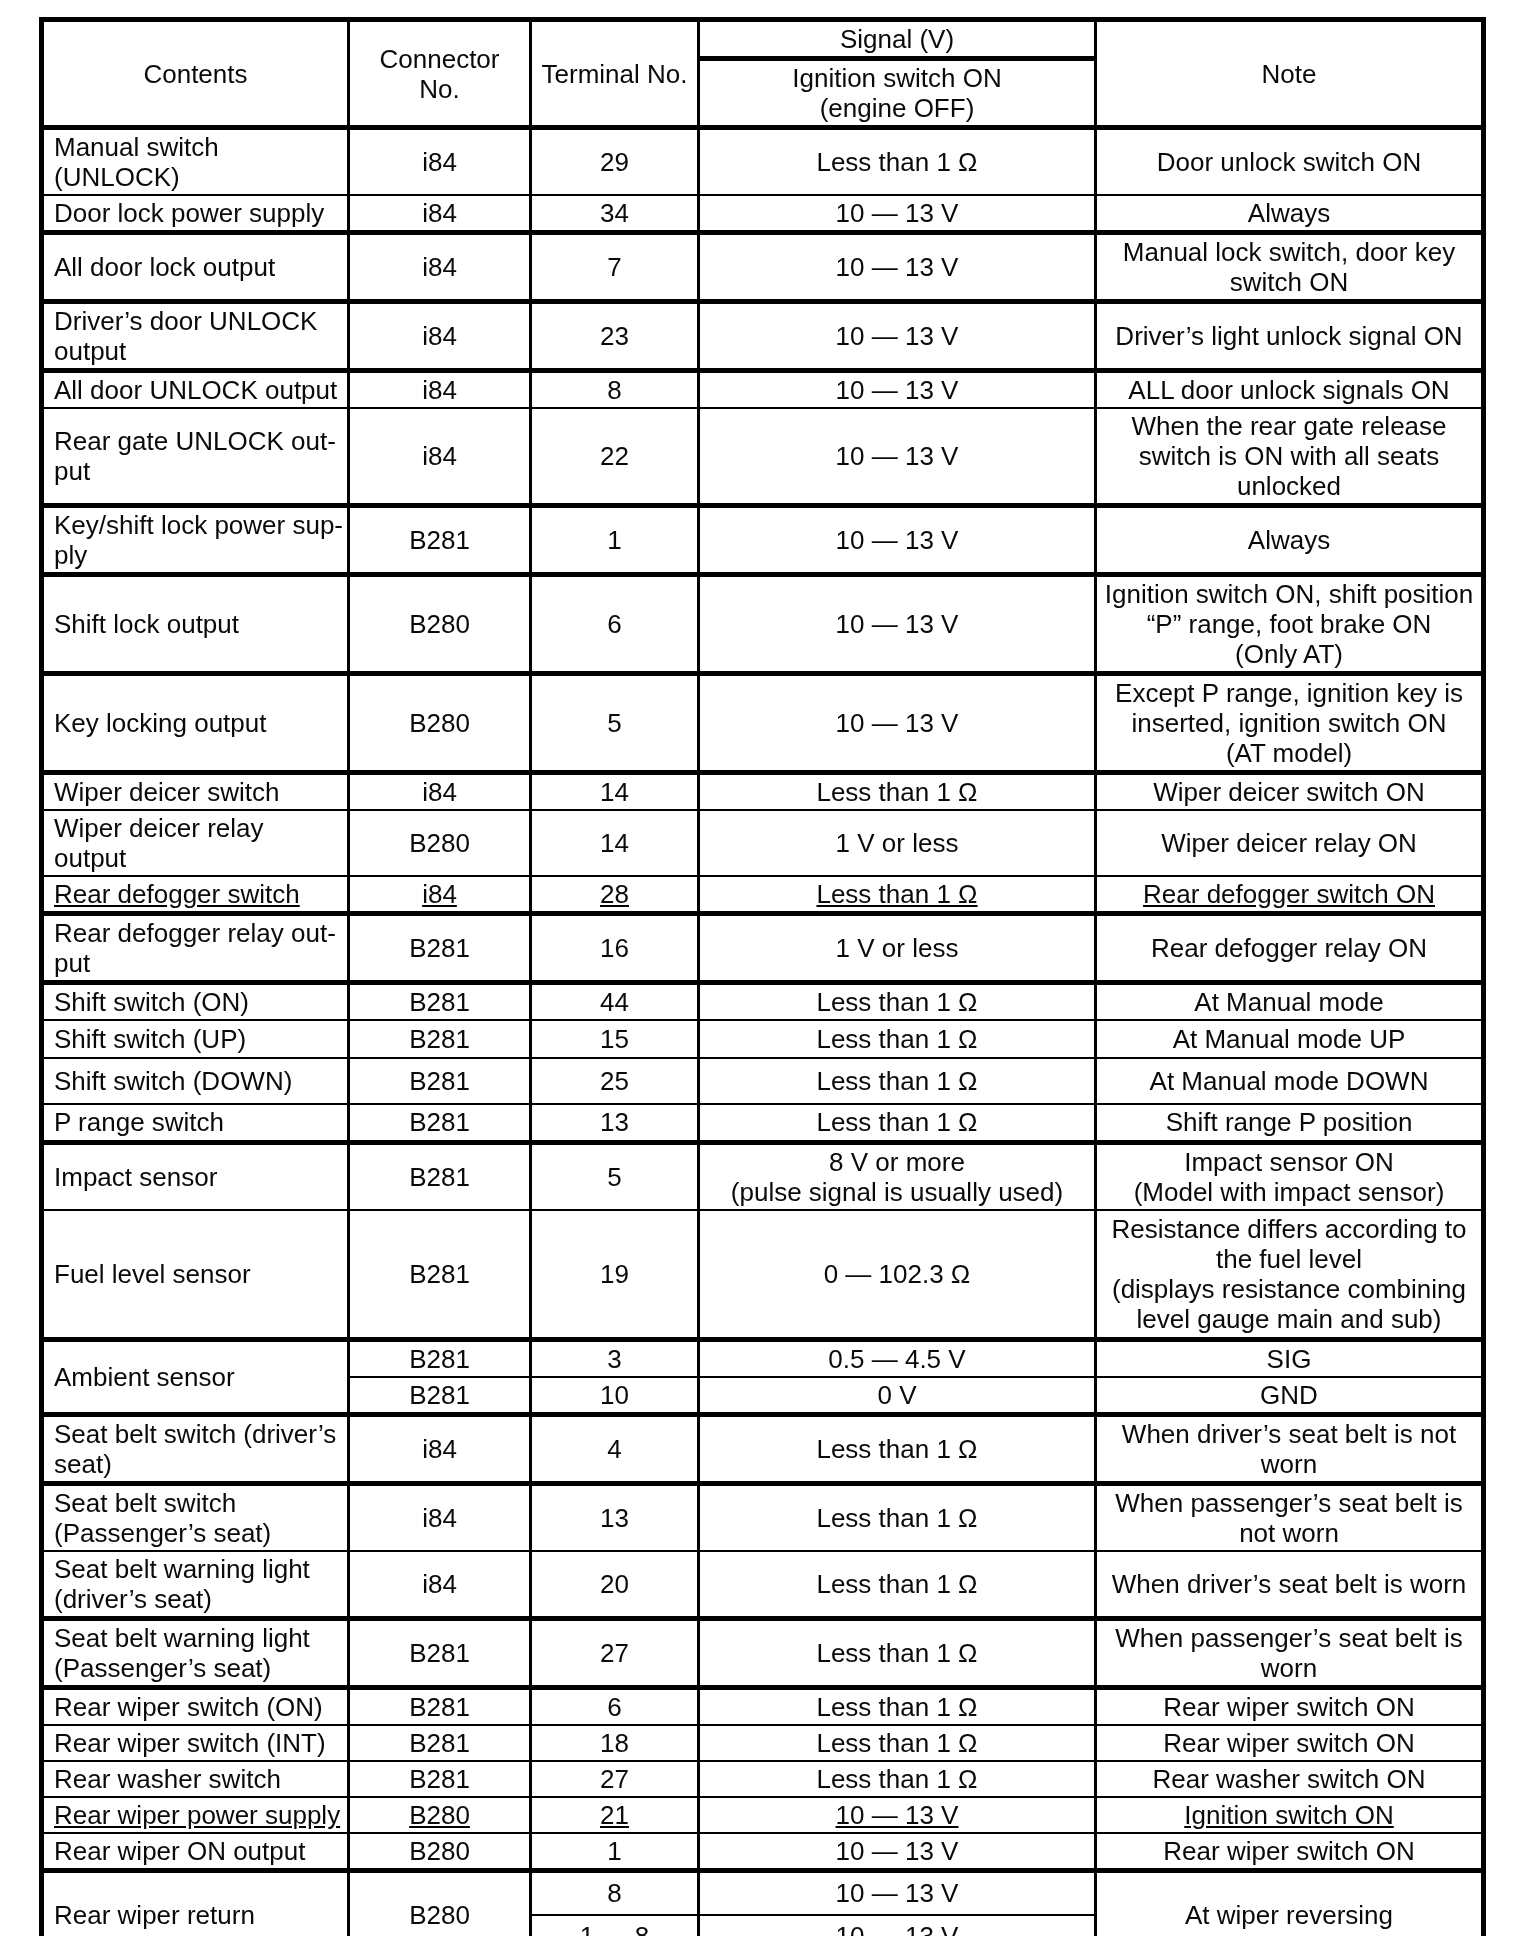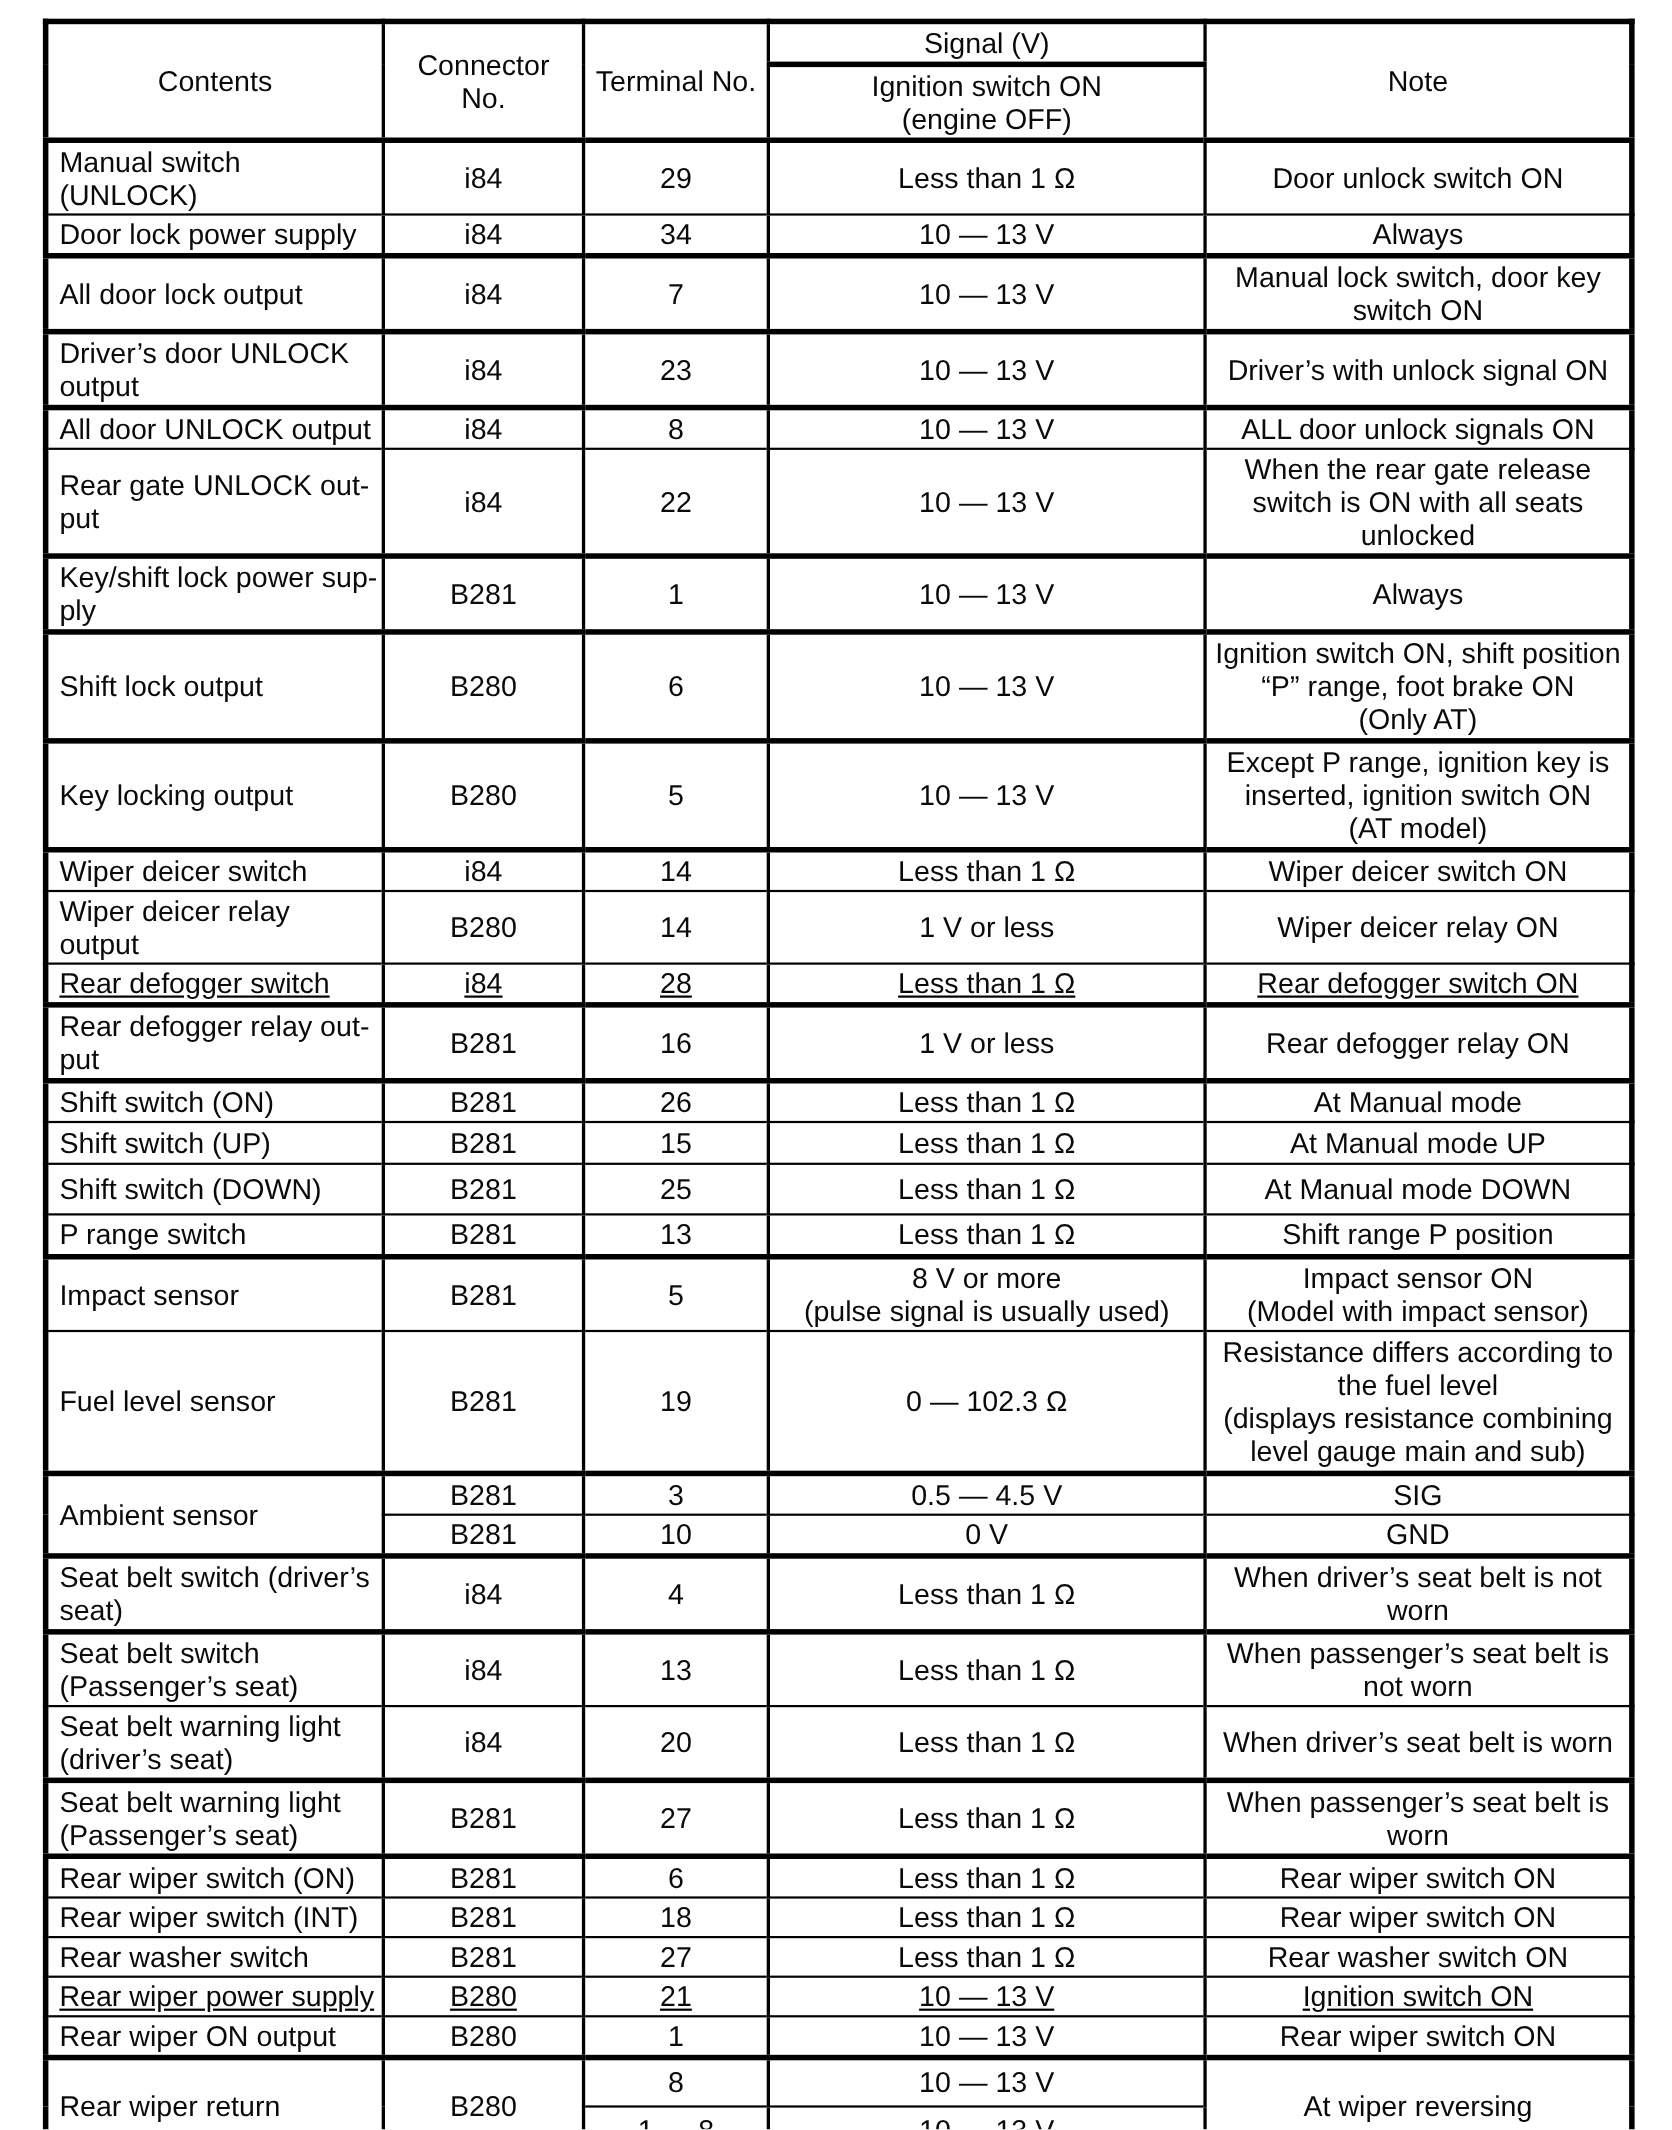--- a/index.html
+++ b/index.html
@@ -92,21 +92,21 @@
           <td class="tb">10 — 13 V</td>
           <td class="tb">Manual lock switch, door key
 switch ON</td>
         </tr>
         <tr style="height: 61px;">
           <td class="c-left tb">Driver’s door UNLOCK
 output</td>
           <td class="tb">i84</td>
           <td class="tb">23</td>
           <td class="tb">10 — 13 V</td>
-          <td class="tb">Driver’s with unlock signal ON</td>
+          <td class="tb">Driver’s light unlock signal ON</td>
         </tr>
         <tr style="height: 36px;">
           <td class="c-left">All door UNLOCK output</td>
           <td>i84</td>
           <td>8</td>
           <td>10 — 13 V</td>
           <td>ALL door unlock signals ON</td>
         </tr>
         <tr style="height: 96px;">
           <td class="c-left tb">Rear gate UNLOCK out-
@@ -169,21 +169,21 @@
           <td class="c-left tb">Rear defogger relay out-
 put</td>
           <td class="tb">B281</td>
           <td class="tb">16</td>
           <td class="tb">1 V or less</td>
           <td class="tb">Rear defogger relay ON</td>
         </tr>
         <tr style="height: 35px;">
           <td class="c-left">Shift switch (ON)</td>
           <td>B281</td>
-          <td>26</td>
+          <td>44</td>
           <td>Less than 1 Ω</td>
           <td>At Manual mode</td>
         </tr>
         <tr style="height: 38px;">
           <td class="c-left">Shift switch (UP)</td>
           <td>B281</td>
           <td>15</td>
           <td>Less than 1 Ω</td>
           <td>At Manual mode UP</td>
         </tr>

